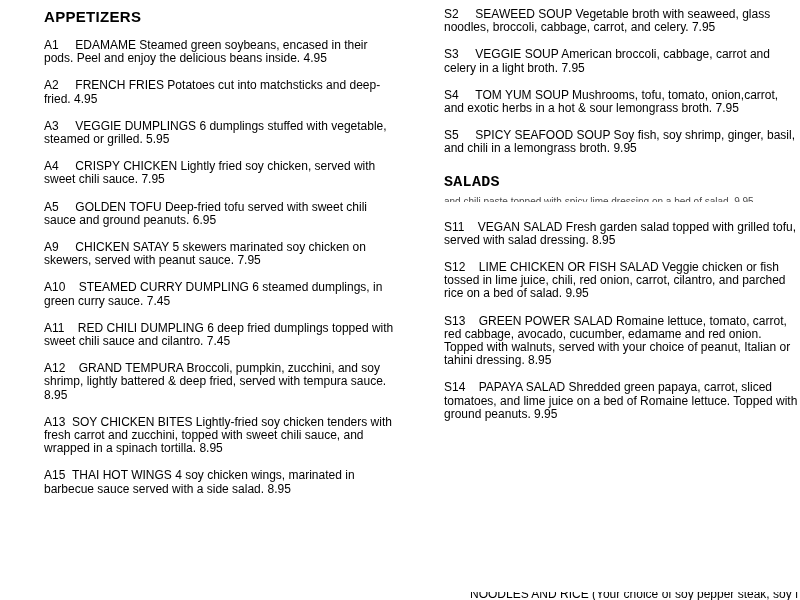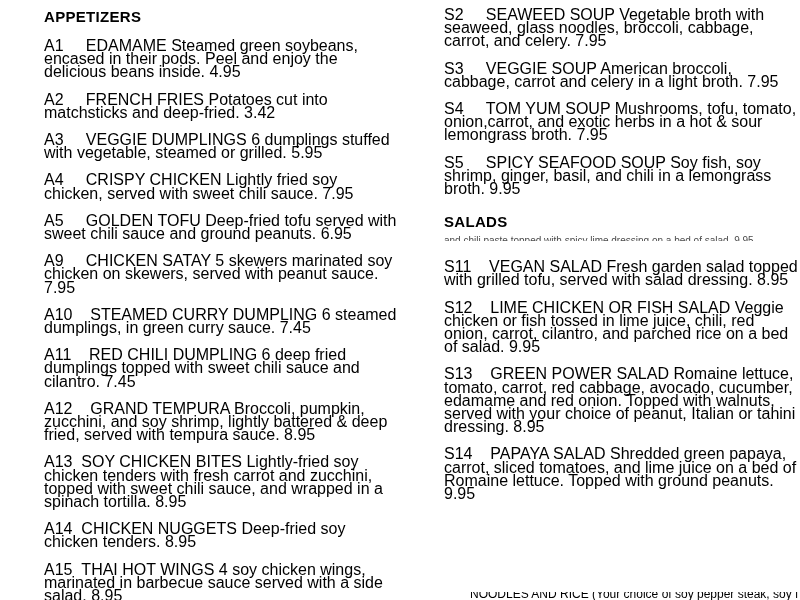--- a/index.html
+++ b/index.html
@@ -35,23 +35,24 @@
   .section-heading {
     font-size: 15px;
     font-weight: bold;
     letter-spacing: 0.3px;
     margin: 0 0 14px 0;
     color: #000;
   }
   .section-heading.salads {
     margin-top: 18px;
     margin-bottom: 10px;
+    font-family: Liberation Mono, monospace;
   }
   .item {
-    font-size: 16px;
+    font-size: 12px;
     line-height: 13.2px;
     margin: 0 0 14px 0;
     text-align: left;
   }
   .item .code {
     white-space: pre;
   }
   .ghost {
     font-size: 10px;
     line-height: 13.2px;
@@ -88,21 +89,21 @@
 
     <div class="col">
       <div class="section-heading">APPETIZERS</div>
 
       <div class="item">
         <span class="code">A1</span>
         &nbsp;&nbsp;&nbsp;&nbsp;<span>EDAMAME Steamed green soybeans, encased in their pods. Peel and enjoy the delicious beans inside. 4.95</span>
       </div>
       <div class="item">
         <span class="code">A2</span>
-        &nbsp;&nbsp;&nbsp;&nbsp;<span>FRENCH FRIES Potatoes cut into matchsticks and deep-fried. 3.42</span>
+        &nbsp;&nbsp;&nbsp;&nbsp;<span>FRENCH FRIES Potatoes cut into matchsticks and deep-fried. 4.95</span>
       </div>
       <div class="item">
         <span class="code">A3</span>
         &nbsp;&nbsp;&nbsp;&nbsp;<span>VEGGIE DUMPLINGS 6 dumplings stuffed with vegetable, steamed or grilled. 5.95</span>
       </div>
       <div class="item">
         <span class="code">A4</span>
         &nbsp;&nbsp;&nbsp;&nbsp;<span>CRISPY CHICKEN Lightly fried soy chicken, served with sweet chili sauce. 7.95</span>
       </div>
       <div class="item">
@@ -121,24 +122,20 @@
         <span class="code">A11</span>
         &nbsp;&nbsp;&nbsp;<span>RED CHILI DUMPLING 6 deep fried dumplings topped with sweet chili sauce and cilantro. 7.45</span>
       </div>
       <div class="item">
         <span class="code">A12</span>
         &nbsp;&nbsp;&nbsp;<span>GRAND TEMPURA Broccoli, pumpkin, zucchini, and soy shrimp, lightly battered &amp; deep fried, served with tempura sauce. 8.95</span>
       </div>
       <div class="item">
         <span class="code">A13</span>
         &nbsp;<span>SOY CHICKEN BITES Lightly-fried soy chicken tenders with fresh carrot and zucchini, topped with sweet chili sauce, and wrapped in a spinach tortilla. 8.95</span>
-      </div>
-      <div class="item">
-        <span class="code">A14</span>
-        &nbsp;<span>CHICKEN NUGGETS Deep-fried soy chicken tenders. 8.95</span>
       </div>
       <div class="item">
         <span class="code">A15</span>
         &nbsp;<span>THAI HOT WINGS 4 soy chicken wings, marinated in barbecue sauce served with a side salad. 8.95</span>
       </div>
     </div>
 
     <div class="col">
       <div class="item">
         <span class="code">S2</span>

